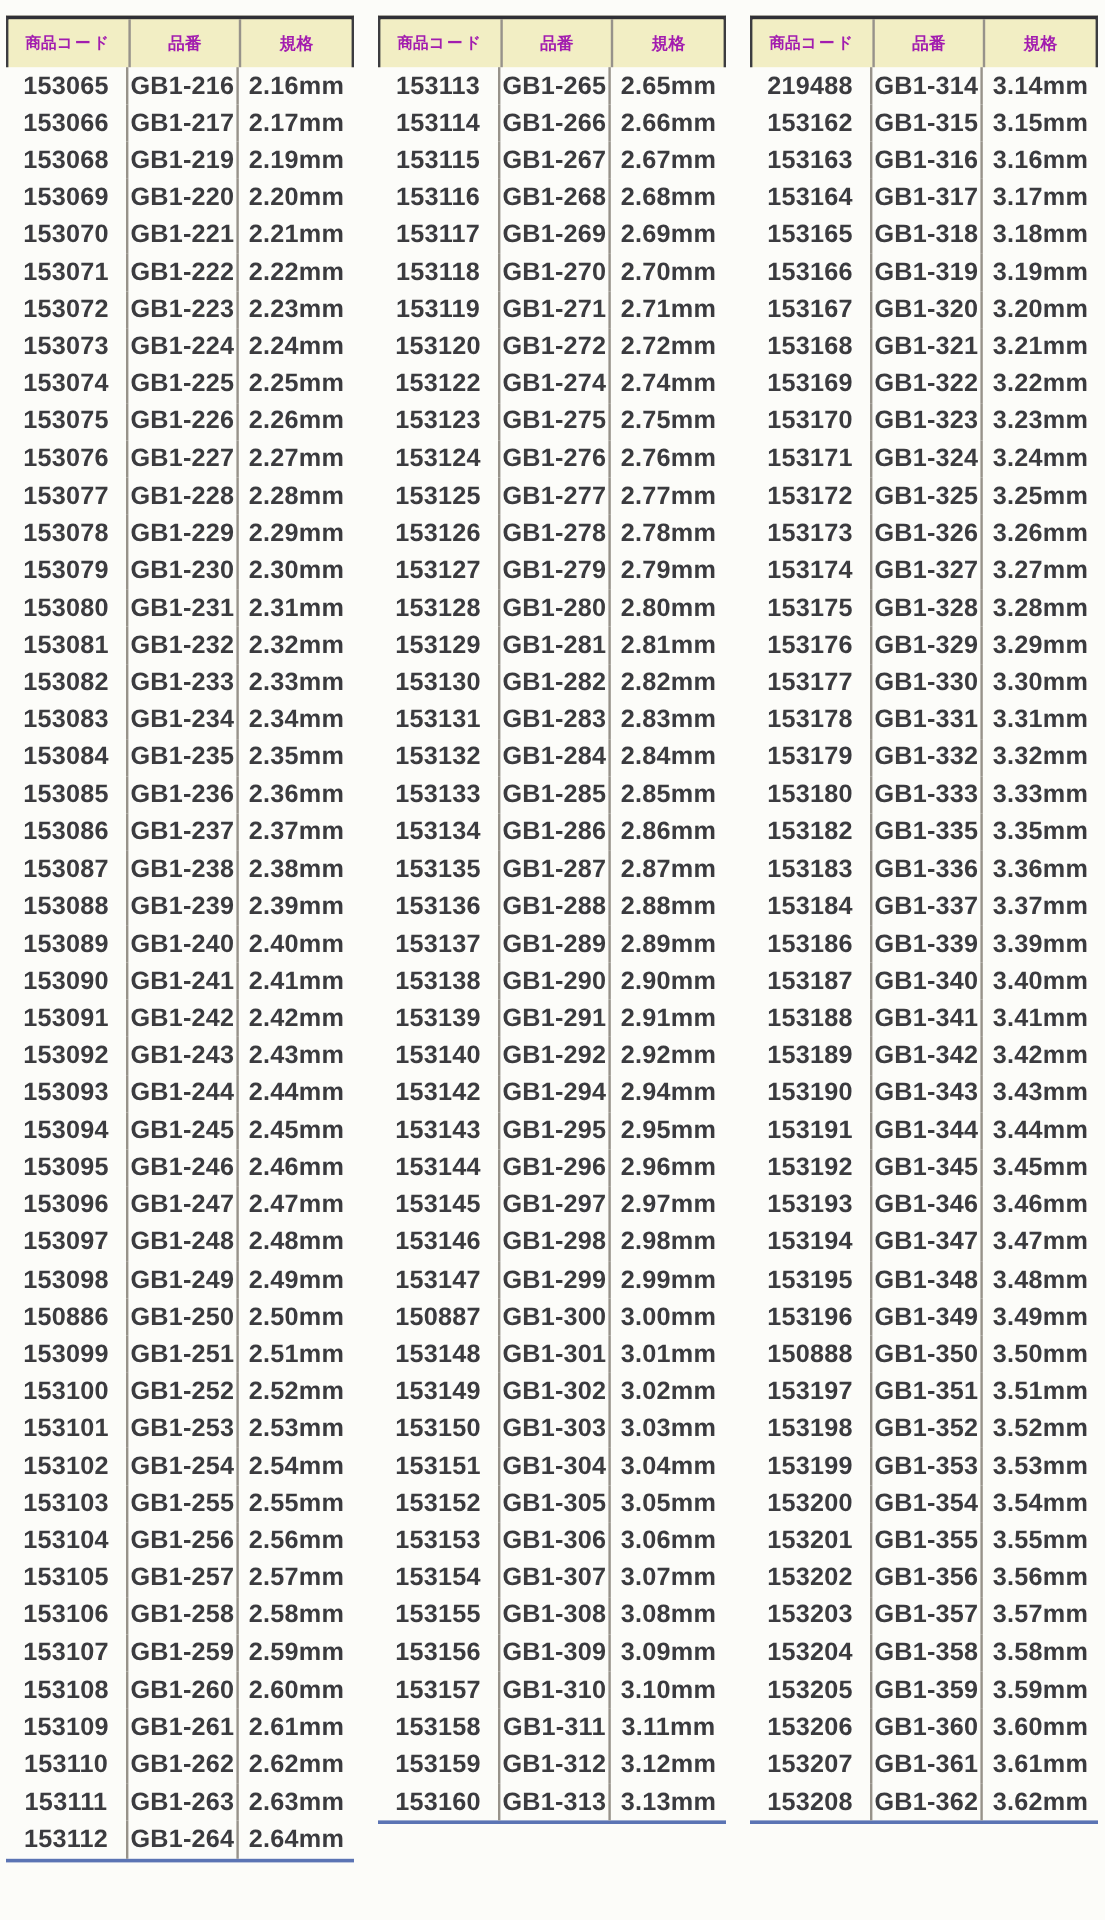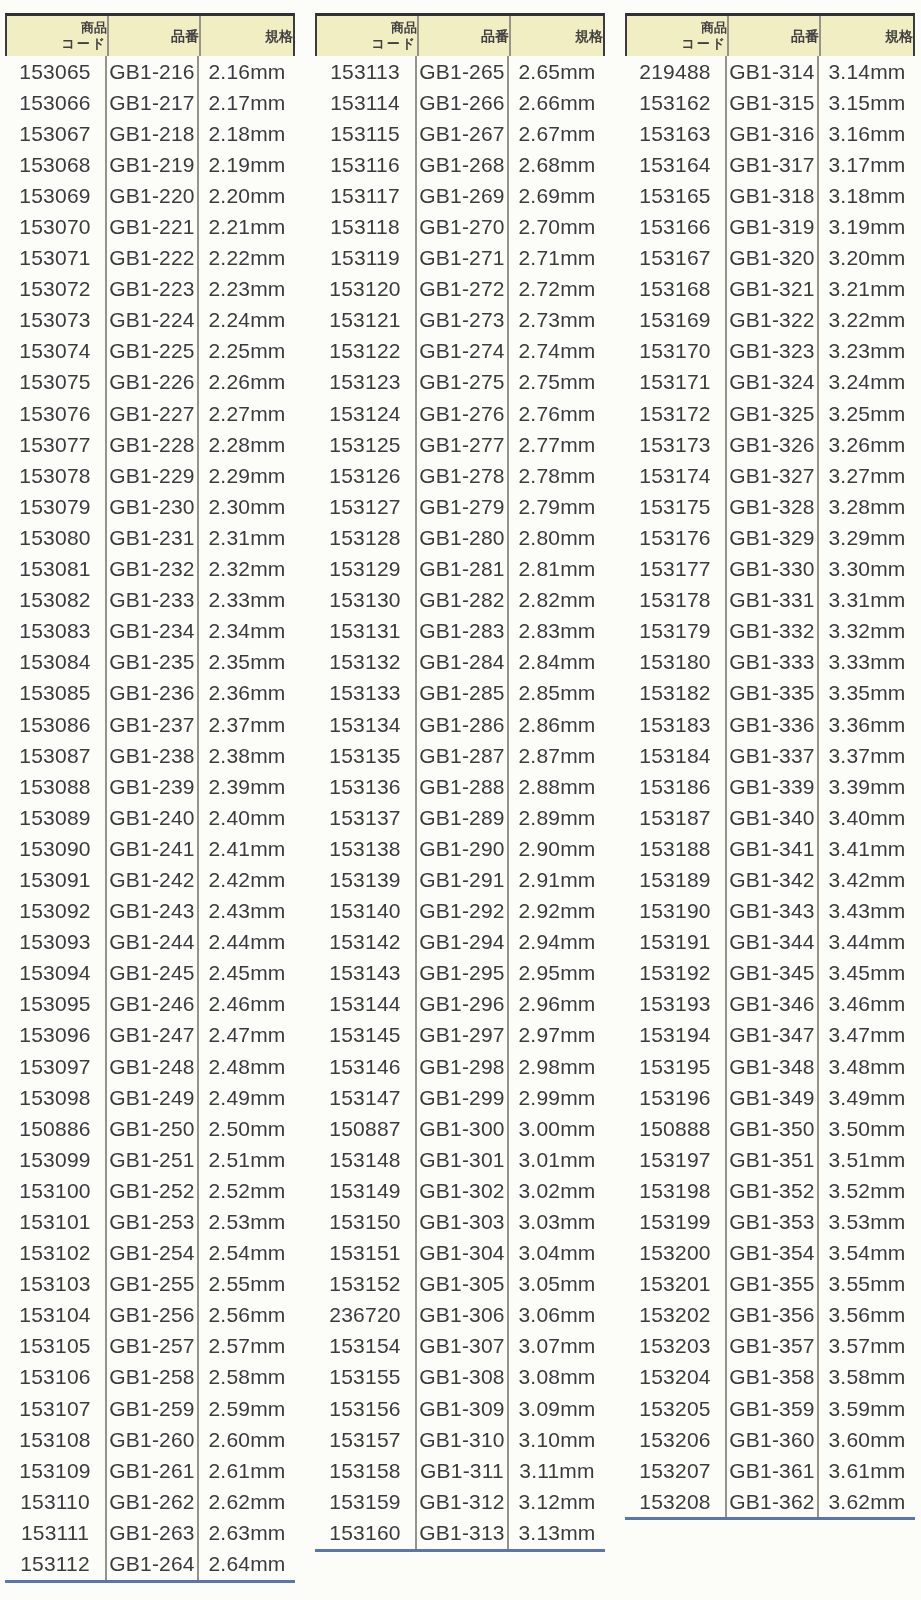--- a/index.html
+++ b/index.html
@@ -17,27 +17,27 @@
   .tables{display:flex;gap:20px;padding:13px 0 0 5px;}
   .price-table{width:290px;flex:0 0 290px;}
   .thead{
     display:grid;grid-template-columns:102px 92px 1fr;
     height:43px;background:var(--header-bg);
     border-top:3px solid var(--top-border);
     border-left:2px solid var(--header-edge);
     border-right:2px solid var(--header-edge);
   }
   .th{
-    display:flex;flex-direction:column;align-items:flex-end;justify-content:center;
-    font-size:14px;font-weight:600;color:#404040;line-height:1.2;
+    display:flex;flex-direction:row;align-items:center;justify-content:center;
+    font-size:14px;font-weight:600;color:#a21caf;line-height:1.2;
   }
   .th.small{font-size:13px;}
   .th .sub{letter-spacing:2px;}
   .thead .th:nth-child(-n+2){border-right:2px solid var(--separator);}
-  .tbody{border-bottom:3px solid var(--bottom-border);}
+  .tbody{border-bottom:3px solid var(--bottom-border);font-weight:bold;}
   .tr{display:grid;grid-template-columns:102px 92px 1fr;height:31.1px;}
   .td{
     display:flex;align-items:center;justify-content:center;
     font-size:21px;letter-spacing:0.2px;white-space:nowrap;
   }
   .tr .td:nth-child(-n+2){border-right:2px solid var(--separator);}
 </style>
 </head>
 <body>
 
@@ -57,25 +57,20 @@
           <div class="td">153065</div>
           <div class="td">GB1-216</div>
           <div class="td">2.16mm</div>
         </div>
         <div class="tr">
           <div class="td">153066</div>
           <div class="td">GB1-217</div>
           <div class="td">2.17mm</div>
         </div>
         <div class="tr">
-          <div class="td">153067</div>
-          <div class="td">GB1-218</div>
-          <div class="td">2.18mm</div>
-        </div>
-        <div class="tr">
           <div class="td">153068</div>
           <div class="td">GB1-219</div>
           <div class="td">2.19mm</div>
         </div>
         <div class="tr">
           <div class="td">153069</div>
           <div class="td">GB1-220</div>
           <div class="td">2.20mm</div>
         </div>
         <div class="tr">
@@ -345,25 +340,20 @@
           <div class="td">153119</div>
           <div class="td">GB1-271</div>
           <div class="td">2.71mm</div>
         </div>
         <div class="tr">
           <div class="td">153120</div>
           <div class="td">GB1-272</div>
           <div class="td">2.72mm</div>
         </div>
         <div class="tr">
-          <div class="td">153121</div>
-          <div class="td">GB1-273</div>
-          <div class="td">2.73mm</div>
-        </div>
-        <div class="tr">
           <div class="td">153122</div>
           <div class="td">GB1-274</div>
           <div class="td">2.74mm</div>
         </div>
         <div class="tr">
           <div class="td">153123</div>
           <div class="td">GB1-275</div>
           <div class="td">2.75mm</div>
         </div>
         <div class="tr">
@@ -505,21 +495,21 @@
           <div class="td">153151</div>
           <div class="td">GB1-304</div>
           <div class="td">3.04mm</div>
         </div>
         <div class="tr">
           <div class="td">153152</div>
           <div class="td">GB1-305</div>
           <div class="td">3.05mm</div>
         </div>
         <div class="tr">
-          <div class="td">236720</div>
+          <div class="td">153153</div>
           <div class="td">GB1-306</div>
           <div class="td">3.06mm</div>
         </div>
         <div class="tr">
           <div class="td">153154</div>
           <div class="td">GB1-307</div>
           <div class="td">3.07mm</div>
         </div>
         <div class="tr">
           <div class="td">153155</div>

